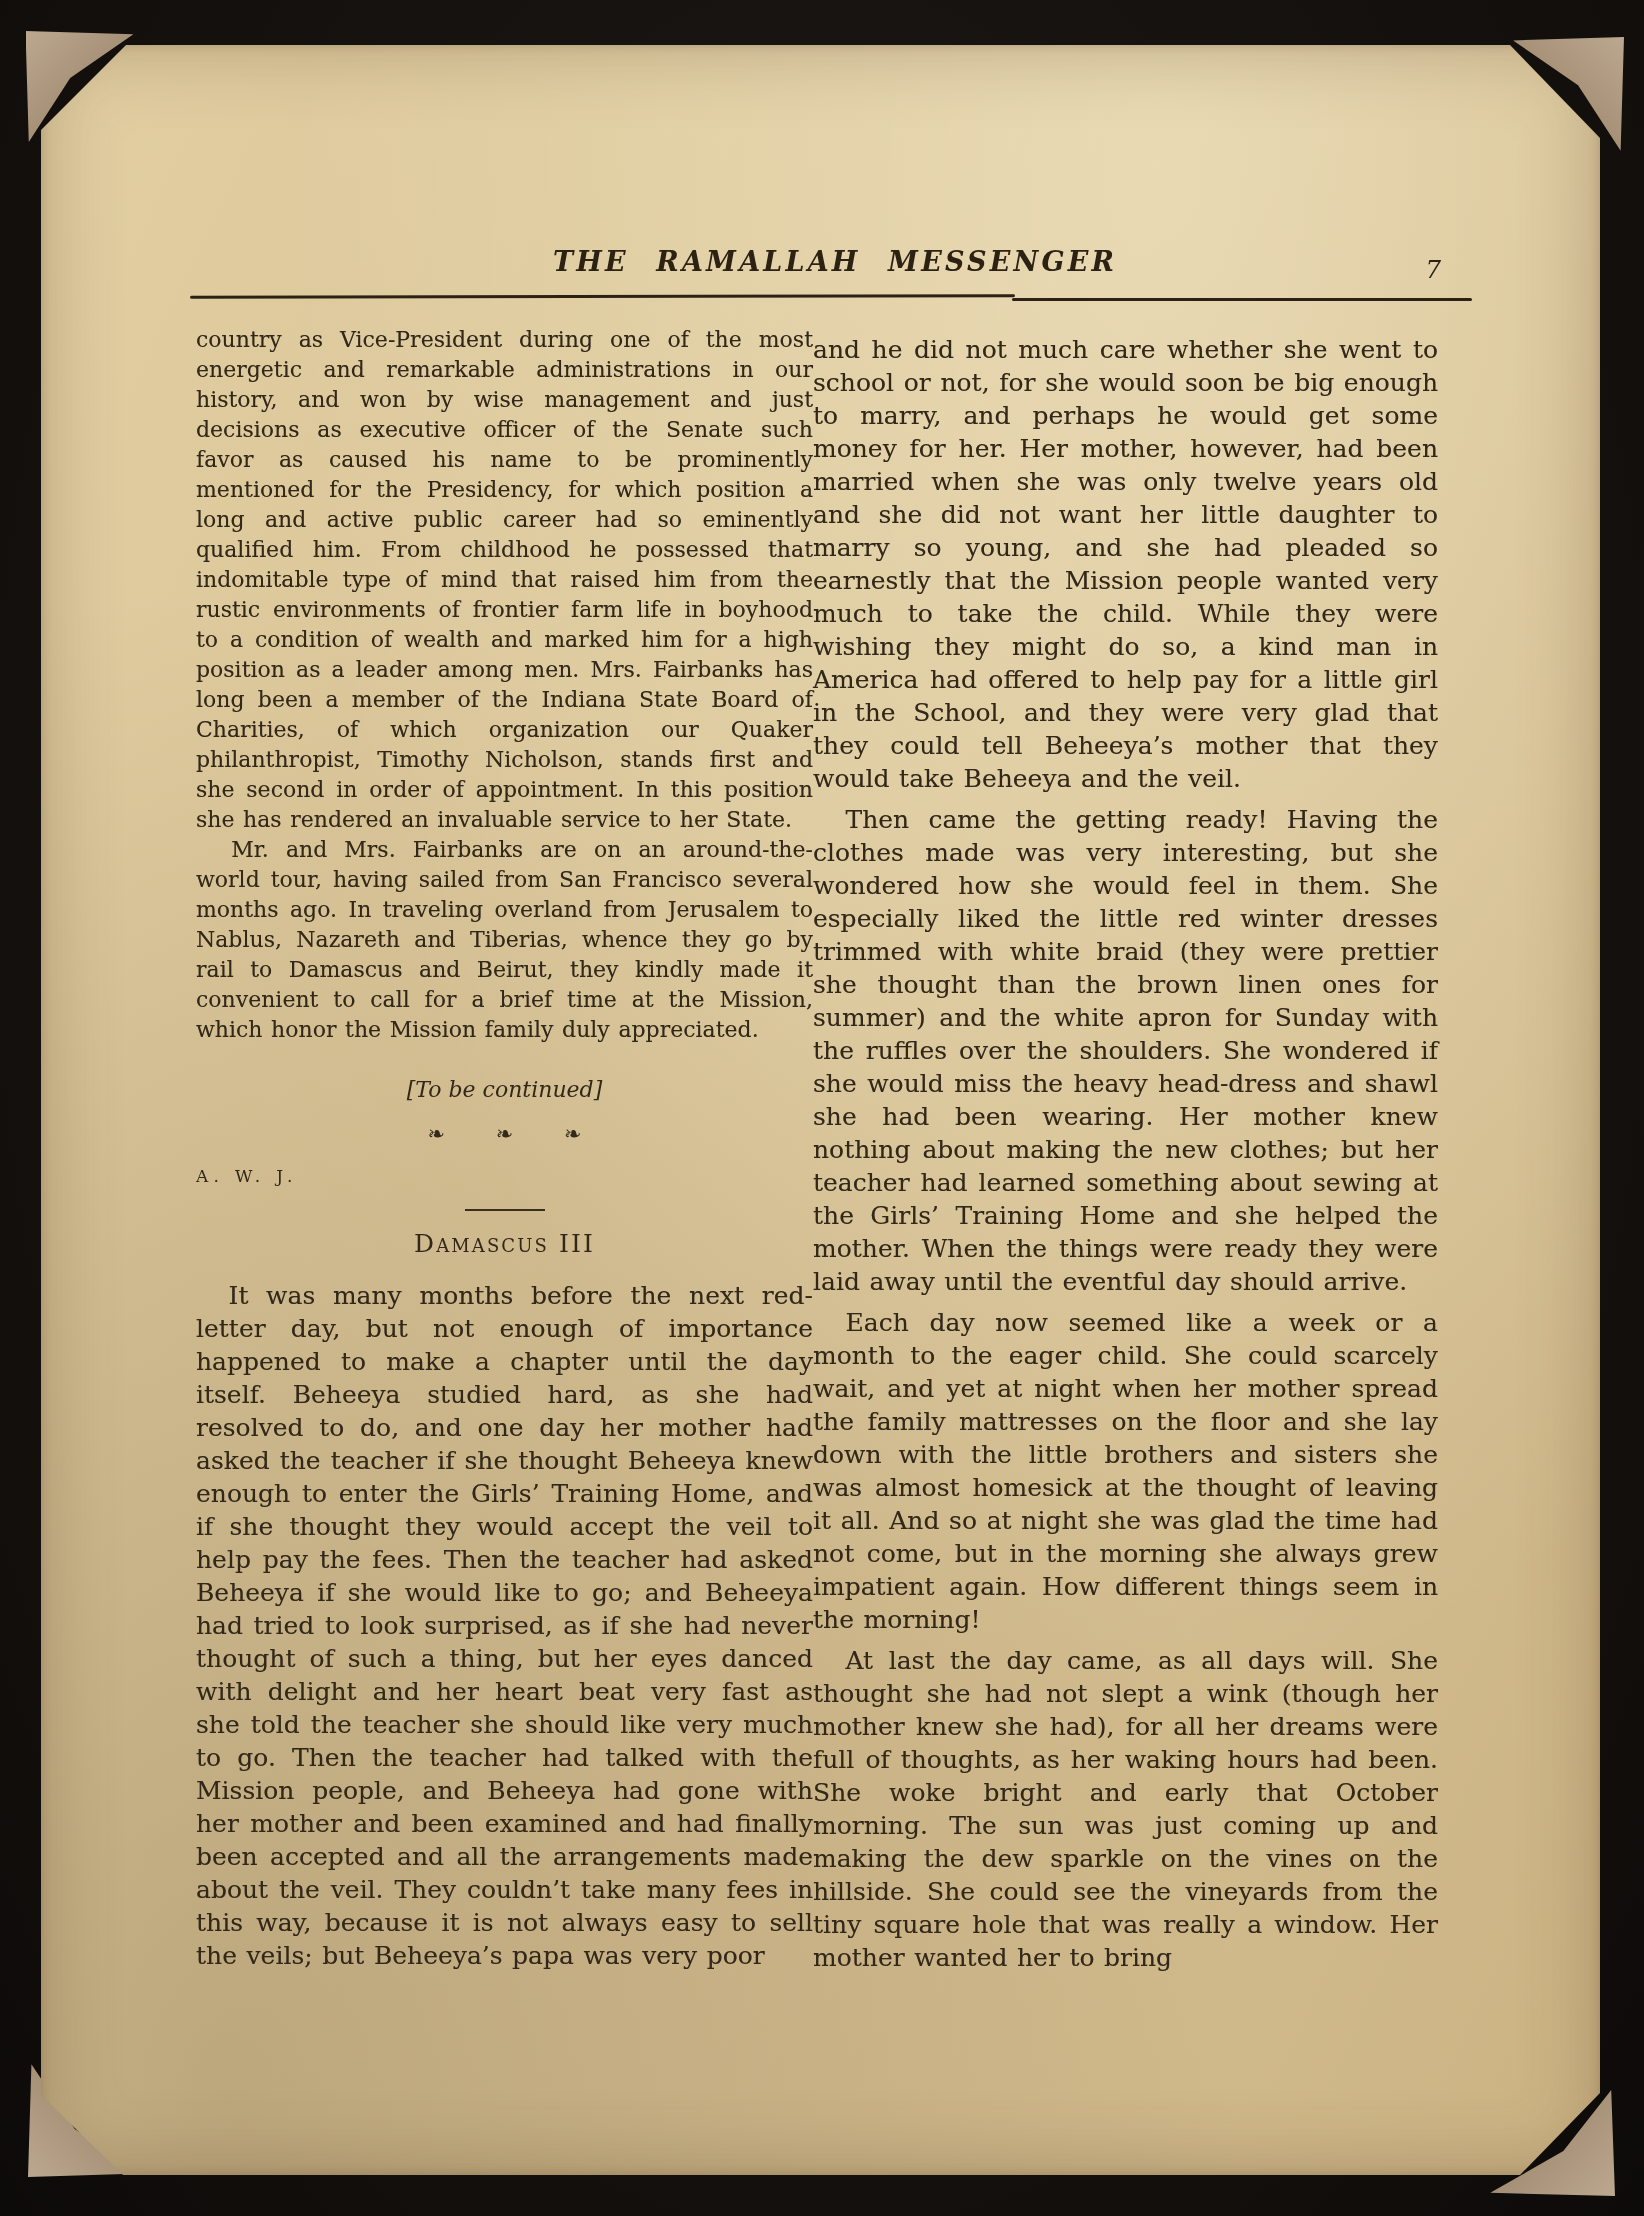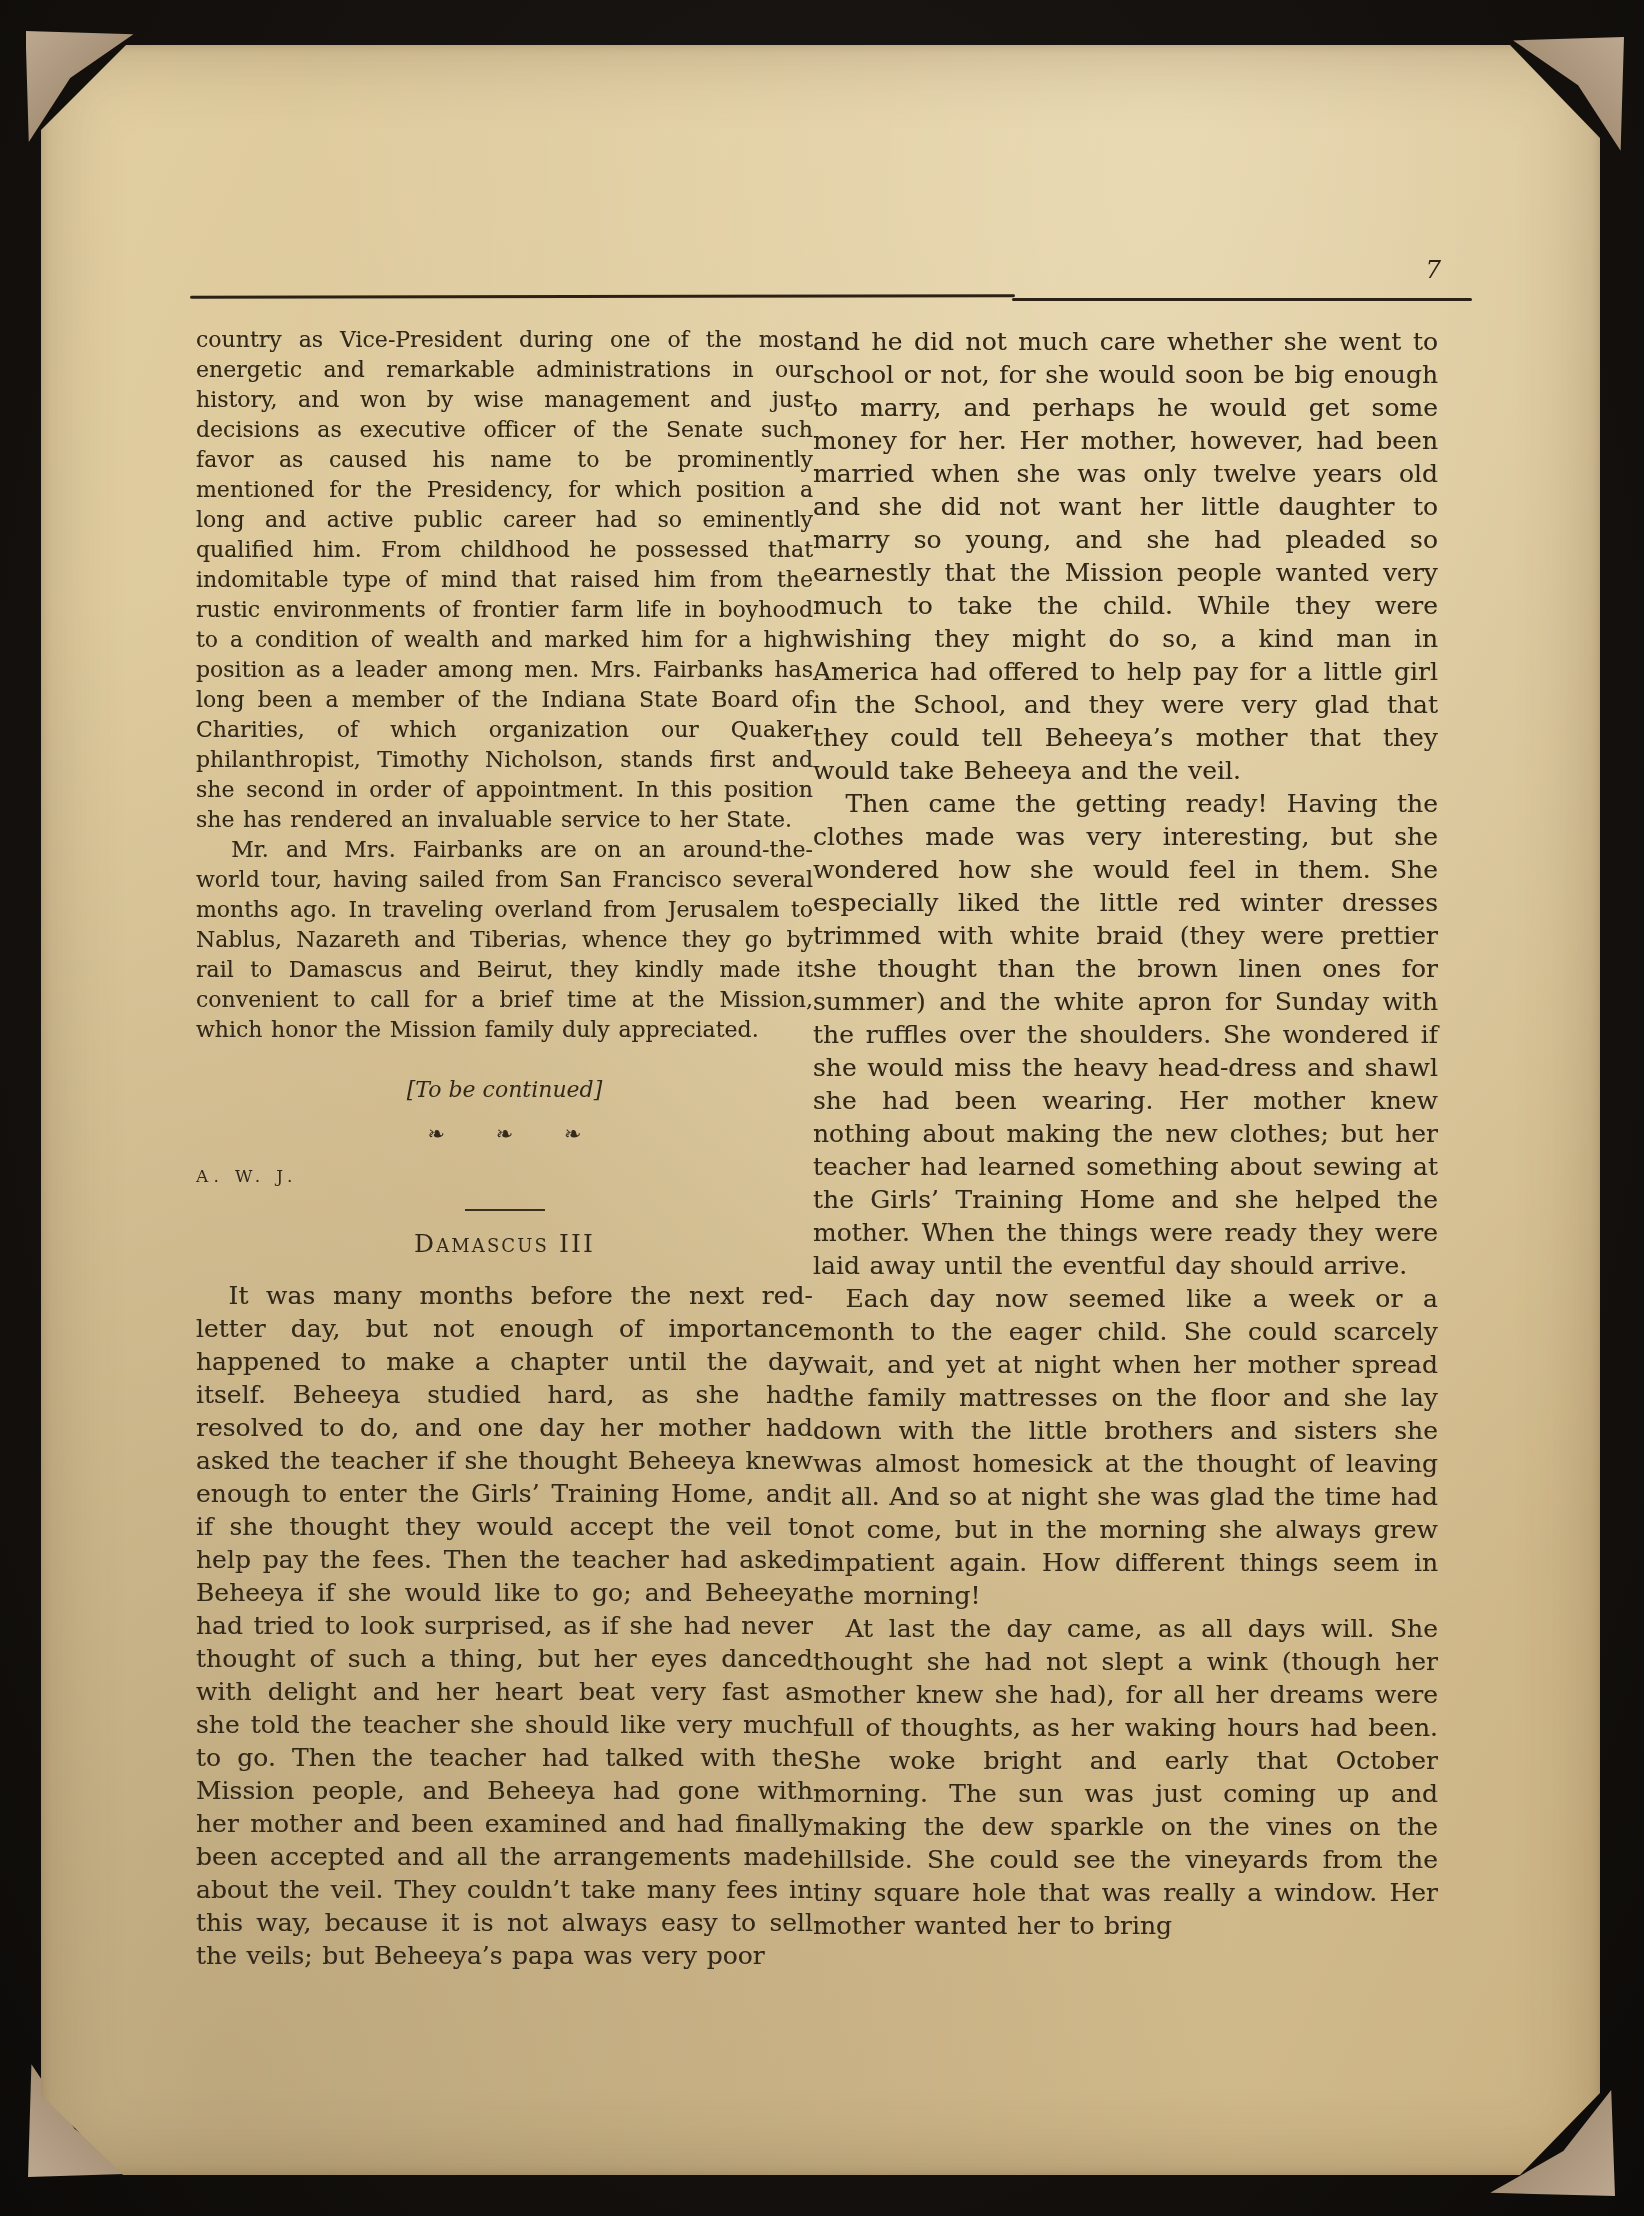--- a/index.html
+++ b/index.html
@@ -103,20 +103,21 @@
     font-size: 22px;
     line-height: 30px;
     word-spacing: 1.6px;
     text-indent: 1.6em;
   }
   .story-para {
     font-size: 25px;
     line-height: 33px;
     word-spacing: 1.6px;
     text-indent: 1.3em;
+    margin-top: 8px;
   }
   .cont-first p:first-child { text-indent: 0; }
 
   p { color: var(--c-ink); text-shadow: 0 0 0.5px rgba(50,40,26,0.35); }
 
   
   .continued-note {
     margin-top: 32px;
     text-align: center;
     font-style: italic;
@@ -164,20 +165,21 @@
 <div class="scene">
 
   <div class="mount mount-tl"></div>
   <div class="mount mount-tr"></div>
   <div class="mount mount-bl"></div>
   <div class="mount mount-br"></div>
 
   <div class="paper">
 
     <div class="masthead">
+      <span class="title">THE RAMALLAH MESSENGER</span>
       <span class="pageno">7</span>
     </div>
     <div class="rule-a"></div>
     <div class="rule-b"></div>
 
     <div class="columns">
 
       <div class="col col-left">
         <div class="cont-first">
             <p class="article-para">country as Vice-President during one of the most energetic and remarkable administrations in our history, and won by wise management and just decisions as executive officer of the Senate such favor as caused his name to be prominently mentioned for the Presidency, for which position a long and active public career had so eminently qualified him. From childhood he possessed that indomitable type of mind that raised him from the rustic environments of frontier farm life in boyhood to a condition of wealth and marked him for a high position as a leader among men. Mrs. Fairbanks has long been a member of the Indiana State Board of Charities, of which organization our Quaker philanthropist, Timothy Nicholson, stands first and she second in order of appointment. In this position she has rendered an invaluable service to her State.</p>

